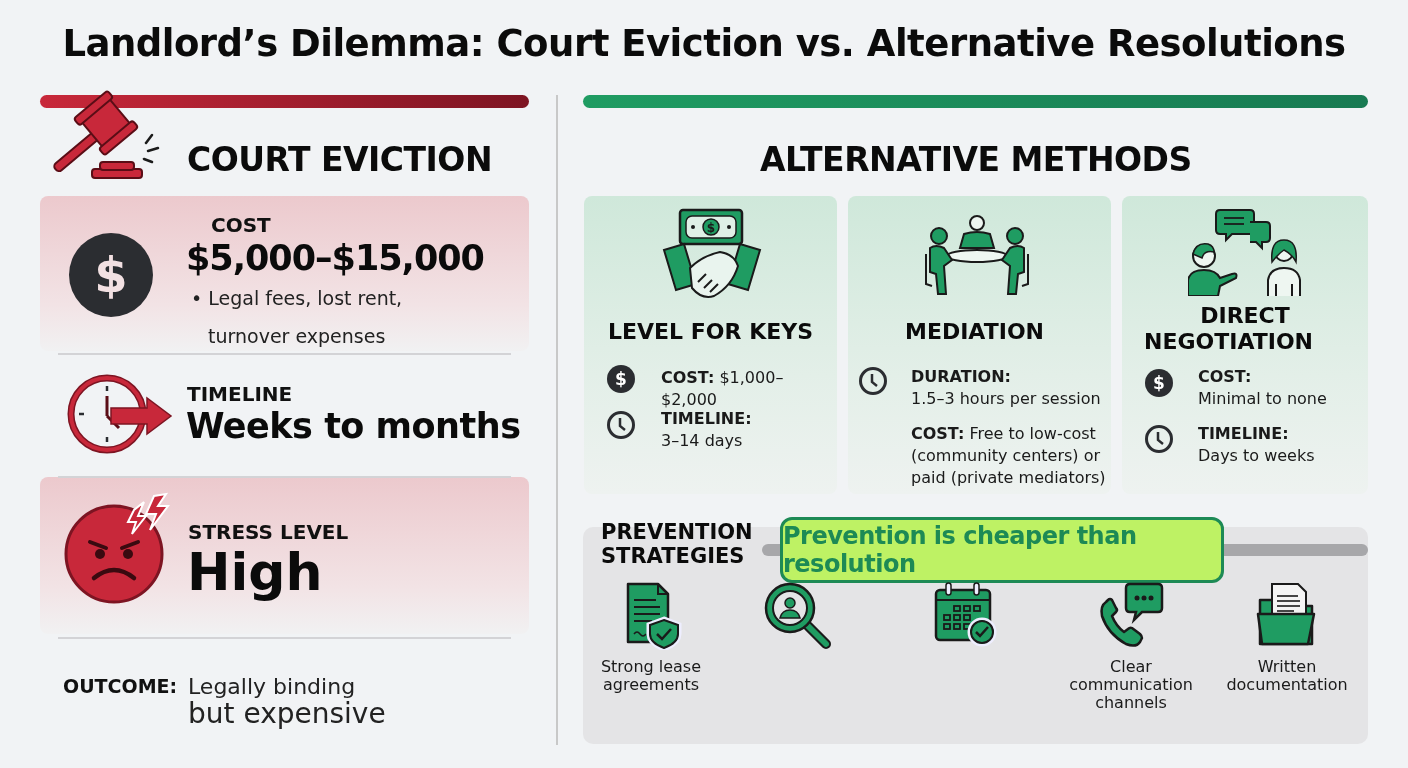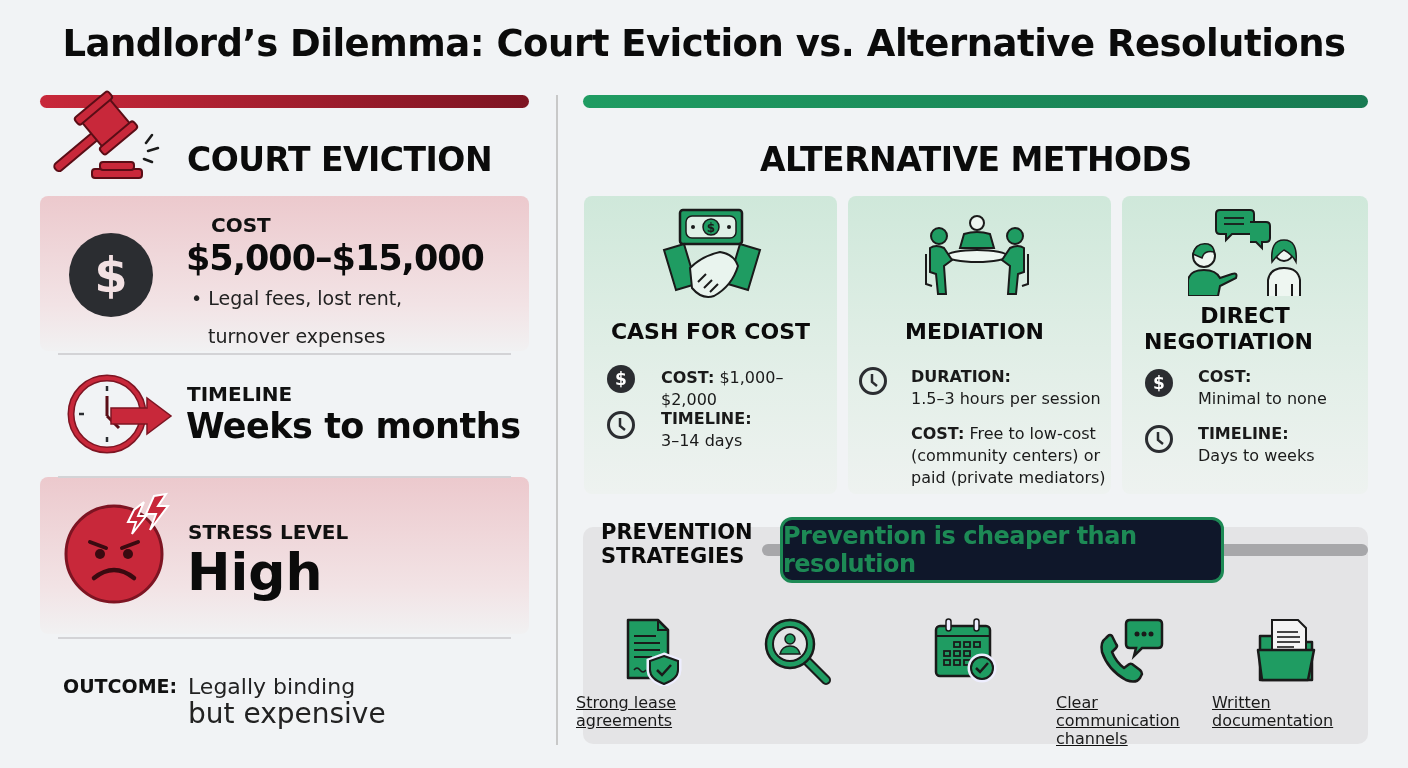--- a/index.html
+++ b/index.html
@@ -60,25 +60,25 @@
     border-radius: 10px; background: #e4e4e6;
   }
   .prev-line {
     position: absolute; left: 762px; top: 544px; width: 606px; height: 12px; border-radius: 6px; background: #a7a7aa;
   }
   .prev-title {
     position: absolute; left: 601px; top: 520px; font-weight: bold; font-size: 21px; line-height: 24px; color: #0b0b0b;
   }
   .callout {
     position: absolute; left: 780px; top: 517px; width: 444px; height: 66px; border-radius: 12px;
-    background: #0f172a; border: 3px solid #1d8a55;
+    background: #bef264; border: 3px solid #1d8a55;
     display: flex; align-items: center; justify-content: center;
     color: #1d8a55; font-weight: bold; font-size: 24px; letter-spacing: -0.5px;
   }
-  .strat { position: absolute; top: 616px; width: 150px; text-align: left; text-decoration: underline; }
+  .strat { position: absolute; top: 580px; width: 150px; text-align: center; }
   .strat svg { display: block; margin: 0 auto; }
   .strat-label { margin-top: 8px; font-size: 16px; line-height: 18px; color: #1a1a1a; }
 </style>
 </head>
 <body>
 
 <div class="title">Landlord’s Dilemma: Court Eviction vs. Alternative Resolutions</div>
 
 <div class="bar-red"></div>
 <div class="bar-green"></div>
@@ -157,21 +157,21 @@
     <rect x="24" y="8" width="50" height="22" rx="6" fill="#dff0e6" stroke="#1a1a1a" stroke-width="1.5"></rect>
     <circle cx="49" cy="19" r="8" fill="#1f9c62" stroke="#1a1a1a" stroke-width="1.5"></circle>
     <text x="49" y="24" text-anchor="middle" font-size="12" font-weight="bold" fill="#1a1a1a" font-family="DejaVu Sans, sans-serif">$</text>
     <circle cx="31" cy="19" r="2" fill="#1a1a1a"></circle>
       <circle cx="67" cy="19" r="2" fill="#1a1a1a"></circle>
     <polygon points="2,42 22,36 34,76 14,82" fill="#1f9c62" stroke="#1a1a1a" stroke-width="2"></polygon>
     <polygon points="98,42 78,36 66,76 86,82" fill="#1f9c62" stroke="#1a1a1a" stroke-width="2"></polygon>
     <path d="M28 60 Q40 48 58 44 Q72 46 76 58 Q70 78 52 88 Q40 92 30 80 Z" fill="#e9f4ee" stroke="#1a1a1a" stroke-width="2"></path>
     <path d="M36 74 L44 66 M42 80 L50 72 M48 84 L56 76" stroke="#1a1a1a" stroke-width="2"></path>
   </svg>
-  <div class="card-title" style="left:0;top:122px;width:253px;">CASH FOR COST</div>
+  <div class="card-title" style="left:0;top:122px;width:253px;">LEVEL FOR KEYS</div>
   <svg class="mini-icon" style="left:22px;top:168px;" viewBox="0 0 30 30">
     <circle cx="15" cy="15" r="14" fill="#2b2d31"></circle>
     <text x="15" y="21" text-anchor="middle" font-size="17" font-weight="bold" fill="#fff" font-family="DejaVu Sans, sans-serif">$</text>
   </svg>
   <div class="row-label" style="left:64px;top:171px;"><b>COST:</b> <span>$1,000–$2,000</span></div>
   <svg class="mini-icon" style="left:22px;top:214px;" viewBox="0 0 30 30">
     <circle cx="15" cy="15" r="12.5" fill="none" stroke="#2b2d31" stroke-width="3"></circle>
     <path d="M14 8 L14 16 L19 20" fill="none" stroke="#2b2d31" stroke-width="2.5"></path>
   </svg>
   <div class="row-label" style="left:64px;top:212px;"><b>TIMELINE:</b></div>

